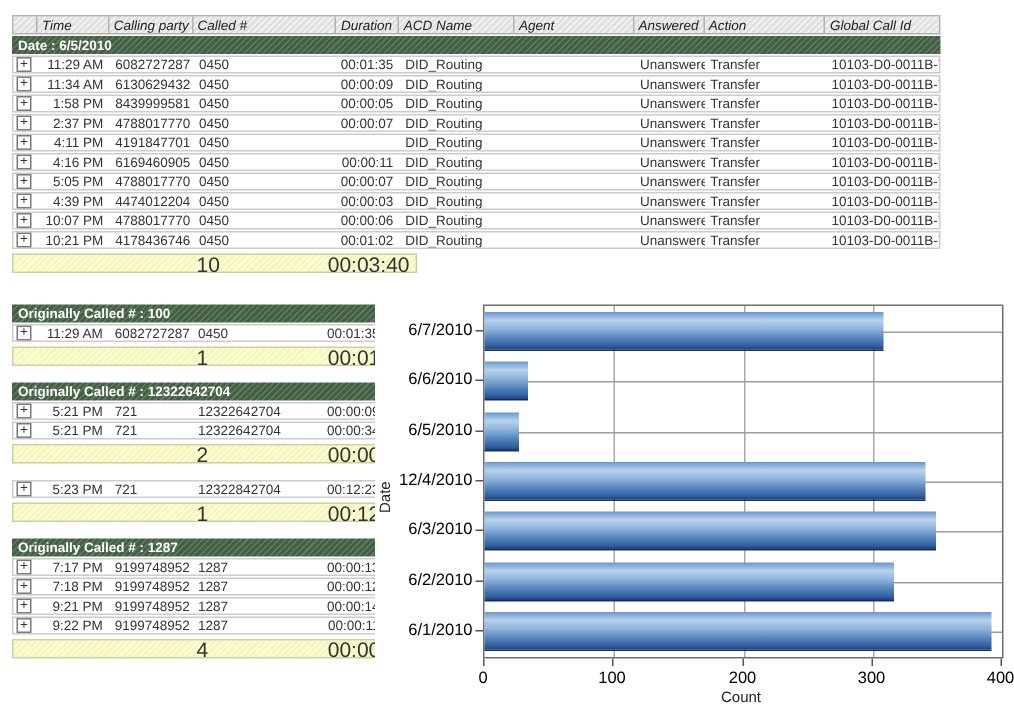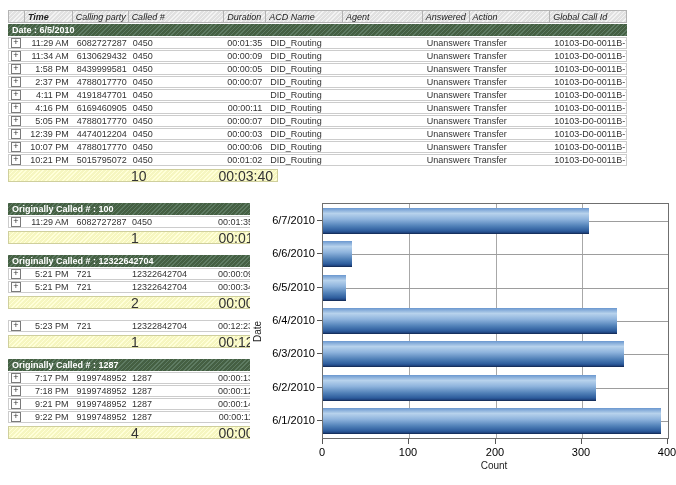--- a/index.html
+++ b/index.html
@@ -54,21 +54,21 @@
   .ytitle { position:absolute; font-size:10px; color:#222; transform:rotate(-90deg); transform-origin:left top; }
 </style>
 </head>
 <body>
 
 <div class="page">
 
   <div class="calls-table">
     <div class="hdr-row hatch-gray">
         <div class="hdr-cell" style="width: 16px;"></div>
-        <div class="hdr-cell" style="width: 48px; font-weight: bold;">Time</div>
+        <div class="hdr-cell" style="width: 48px;">Time</div>
         <div class="hdr-cell" style="width: 56px;">Calling party #</div>
         <div class="hdr-cell" style="width: 96px;">Called #</div>
         <div class="hdr-cell" style="width: 42px;">Duration</div>
         <div class="hdr-cell" style="width: 77px;">ACD Name</div>
         <div class="hdr-cell" style="width: 80px;">Agent</div>
         <div class="hdr-cell" style="width: 47px;">Answered</div>
         <div class="hdr-cell" style="width: 81px;">Action</div>
         <div class="hdr-cell" style="width: 76px;">Global Call Id</div>
       </div>
     <div class="band hatch-green">Date : 6/5/2010</div>
@@ -168,21 +168,21 @@
           <div class="t-cell" style="width: 77px;">DID_Routing</div>
           <div class="t-cell" style="width: 80px;"></div>
           <div class="t-cell" style="width: 47px;">Unanswered</div>
           <div class="t-cell" style="width: 81px;">Transfer</div>
           <div class="t-cell" style="width: 76px;">10103-D0-0011B-774</div>
         </div>
         <div class="t-row">
           <div class="expand-cell" style="width: 16px;">
             <div class="expander">+</div>
           </div>
-          <div class="t-cell r" style="width: 48px;">12:39 PM</div>
+          <div class="t-cell r" style="width: 48px;">4:39 PM</div>
           <div class="t-cell" style="width: 56px;">4474012204</div>
           <div class="t-cell" style="width: 96px;">0450</div>
           <div class="t-cell r" style="width: 42px;">00:00:03</div>
           <div class="t-cell" style="width: 77px;">DID_Routing</div>
           <div class="t-cell" style="width: 80px;"></div>
           <div class="t-cell" style="width: 47px;">Unanswered</div>
           <div class="t-cell" style="width: 81px;">Transfer</div>
           <div class="t-cell" style="width: 76px;">10103-D0-0011B-778</div>
         </div>
         <div class="t-row">
@@ -197,21 +197,21 @@
           <div class="t-cell" style="width: 80px;"></div>
           <div class="t-cell" style="width: 47px;">Unanswered</div>
           <div class="t-cell" style="width: 81px;">Transfer</div>
           <div class="t-cell" style="width: 76px;">10103-D0-0011B-77E</div>
         </div>
         <div class="t-row">
           <div class="expand-cell" style="width: 16px;">
             <div class="expander">+</div>
           </div>
           <div class="t-cell r" style="width: 48px;">10:21 PM</div>
-          <div class="t-cell" style="width: 56px;">5015795072</div>
+          <div class="t-cell" style="width: 56px;">4178436746</div>
           <div class="t-cell" style="width: 96px;">0450</div>
           <div class="t-cell r" style="width: 42px;">00:01:02</div>
           <div class="t-cell" style="width: 77px;">DID_Routing</div>
           <div class="t-cell" style="width: 80px;"></div>
           <div class="t-cell" style="width: 47px;">Unanswered</div>
           <div class="t-cell" style="width: 81px;">Transfer</div>
           <div class="t-cell" style="width: 76px;">10103-D0-0011B-77F</div>
         </div>
       </div>
     <div class="sum-row hatch-yellow">
@@ -354,21 +354,21 @@
         <div class="xlab" style="left: 331px; top: 254px;">300</div>
         <div class="xtick" style="left: 417px; top: 247px;"></div>
         <div class="xlab" style="left: 417px; top: 254px;">400</div>
         <div class="ytick" style="left: 67px; top: 28px;"></div>
         <div class="ylab" style="left: 3px; top: 22px;">6/7/2010</div>
         <div class="ytick" style="left: 67px; top: 61px;"></div>
         <div class="ylab" style="left: 3px; top: 55px;">6/6/2010</div>
         <div class="ytick" style="left: 67px; top: 95px;"></div>
         <div class="ylab" style="left: 3px; top: 89px;">6/5/2010</div>
         <div class="ytick" style="left: 67px; top: 128px;"></div>
-        <div class="ylab" style="left: 3px; top: 122px;">6/4/2010</div>
+        <div class="ylab" style="left: 3px; top: 122px;">12/4/2010</div>
         <div class="ytick" style="left: 67px; top: 161px;"></div>
         <div class="ylab" style="left: 3px; top: 155px;">6/3/2010</div>
         <div class="ytick" style="left: 67px; top: 195px;"></div>
         <div class="ylab" style="left: 3px; top: 189px; text-align: right;">6/2/2010</div>
         <div class="ytick" style="left: 67px; top: 228px;"></div>
         <div class="ylab" style="left: 3px; top: 222px;">6/1/2010</div>
       </div>
     <div class="xtitle" style="left:244px; top:268px;">Count</div>
   </div>
 

